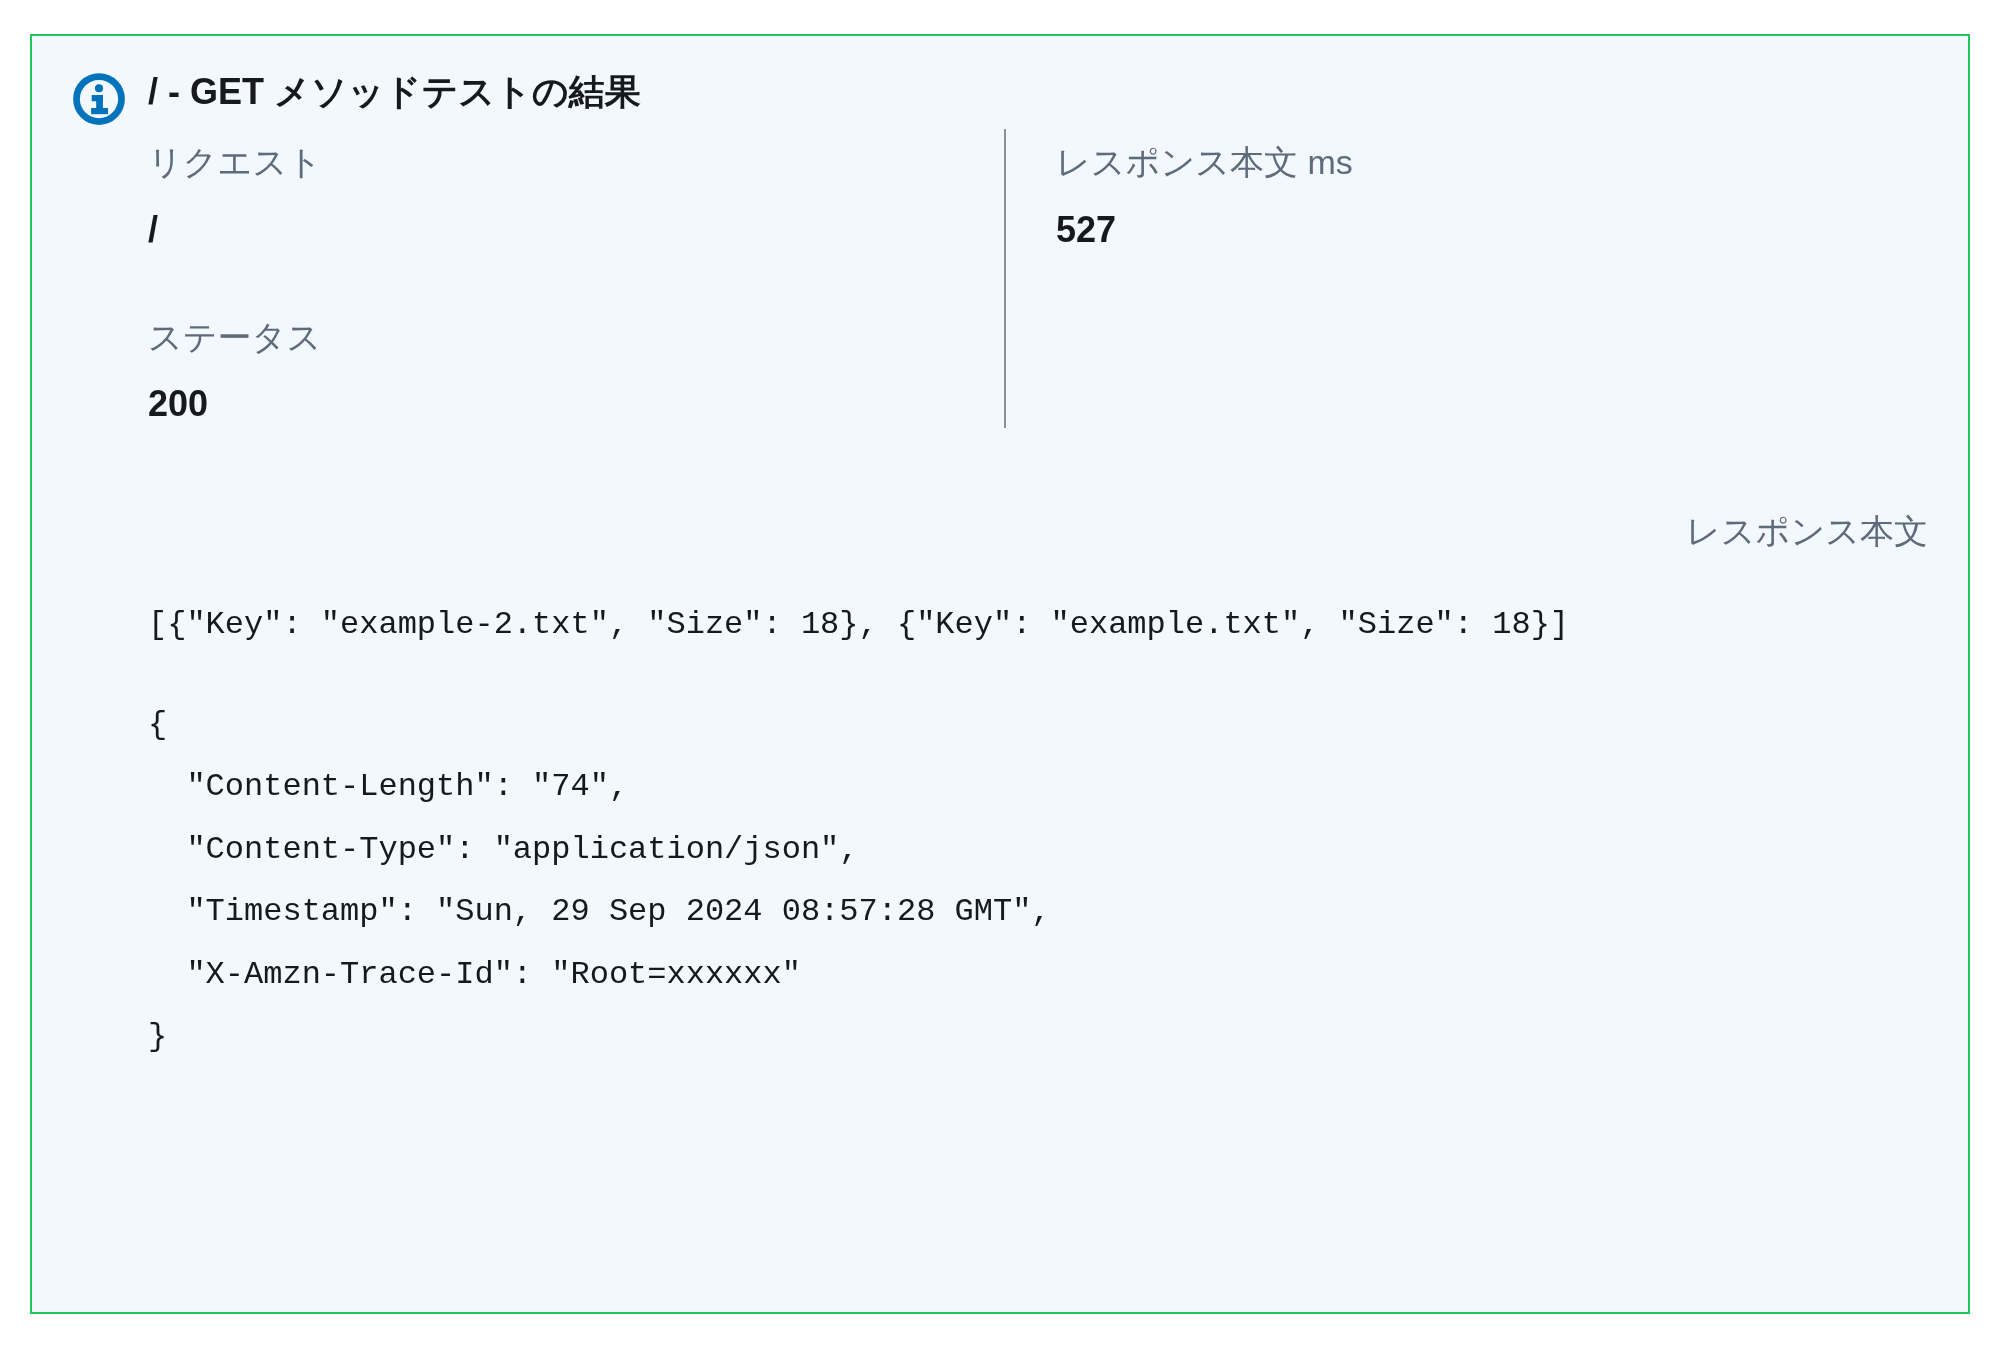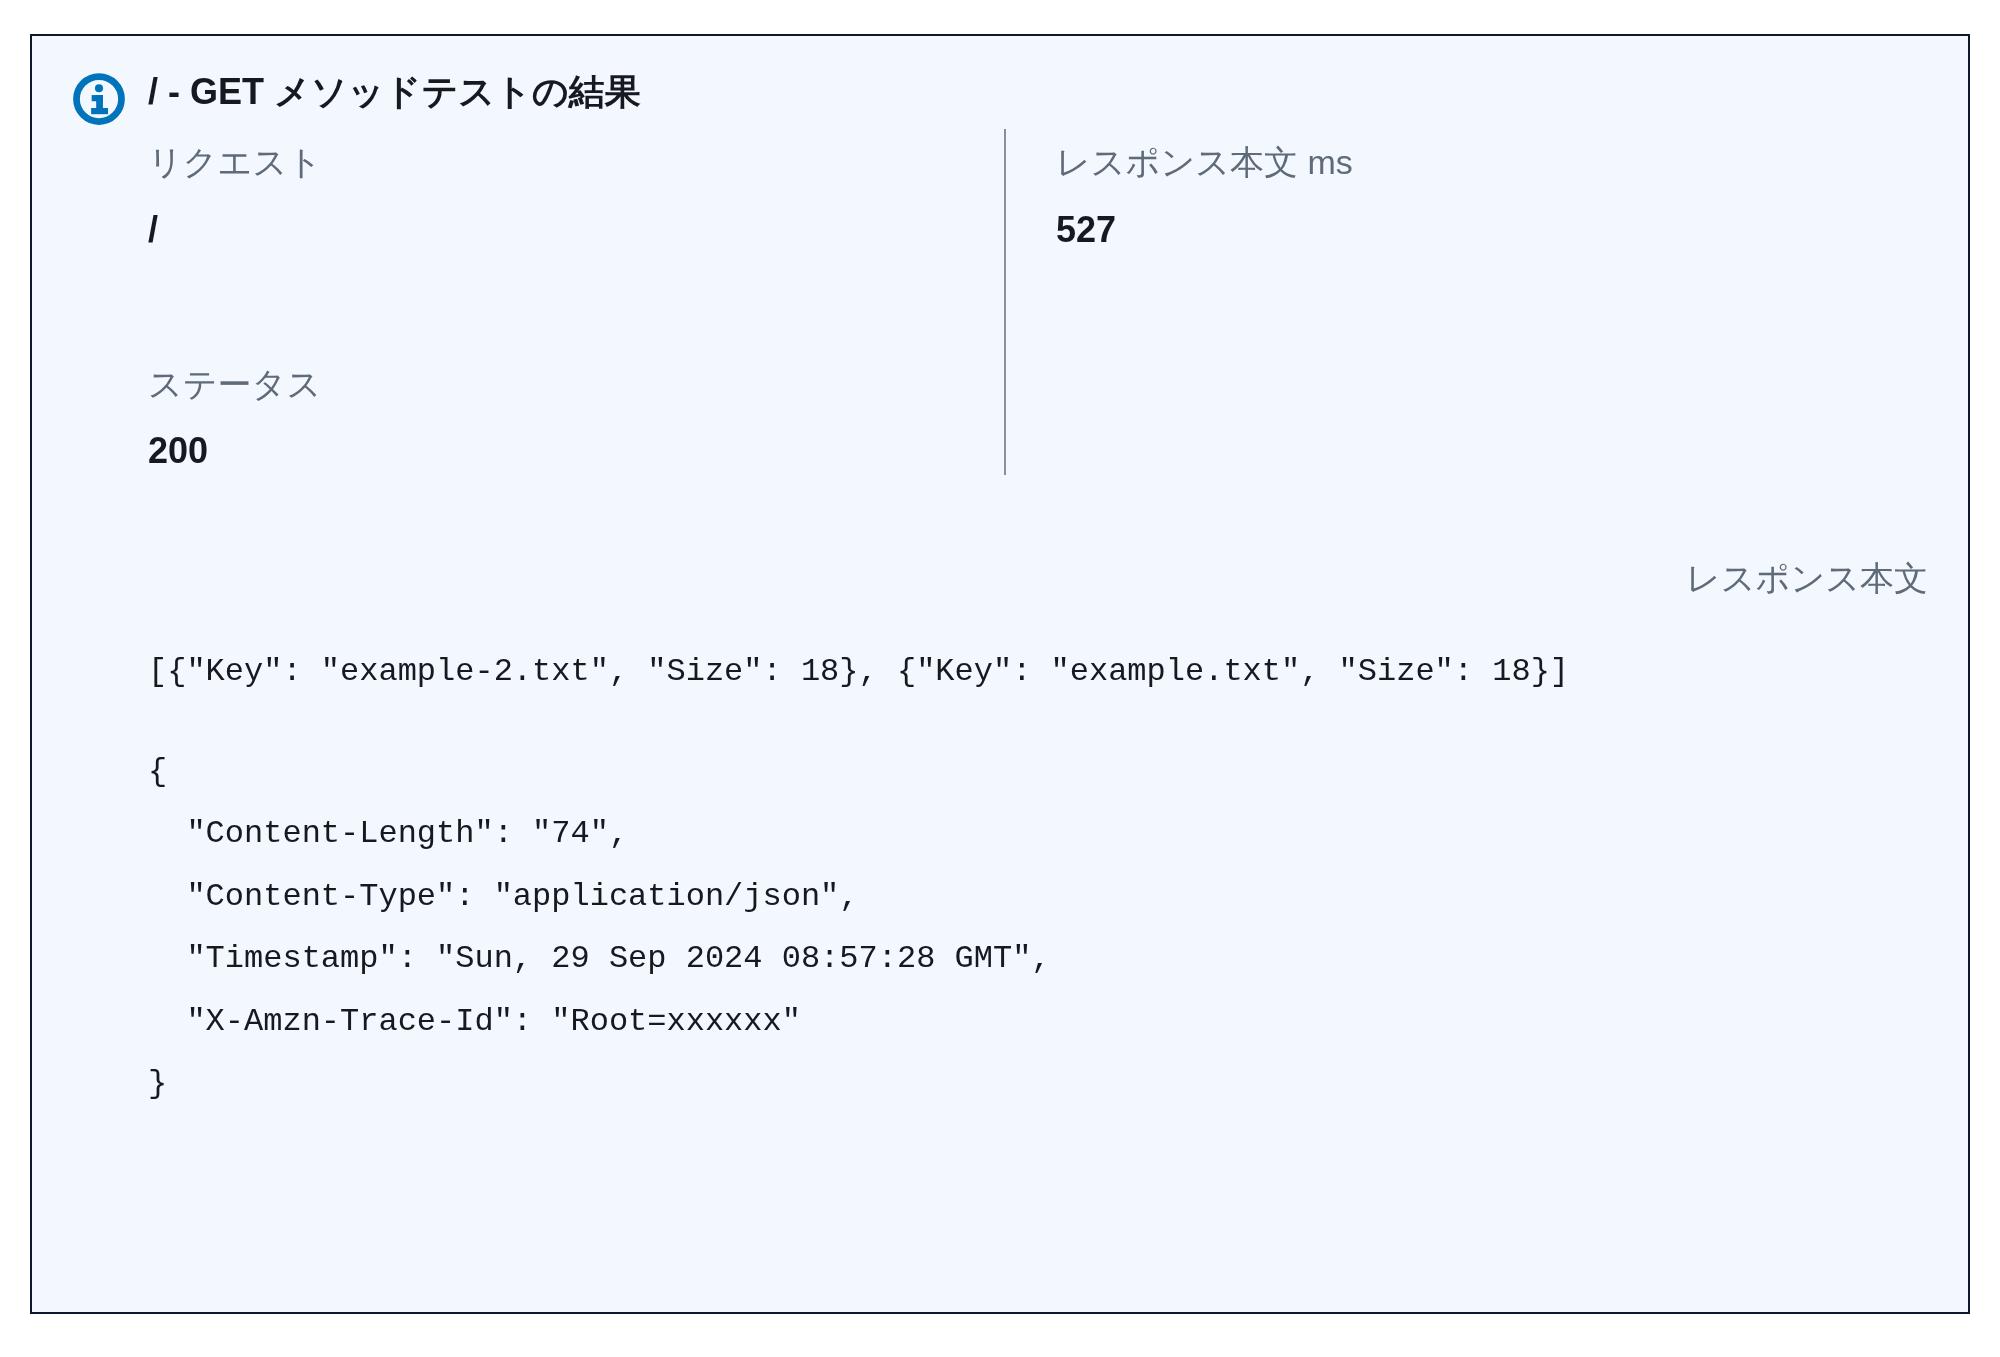--- a/index.html
+++ b/index.html
@@ -11,21 +11,21 @@
     font-family: -apple-system, BlinkMacSystemFont, "Segoe UI", "Helvetica Neue",
                  "Hiragino Kaku Gothic ProN", "Yu Gothic", Meiryo, Arial, sans-serif;
     color: #16191f;
   }
 
   .panel {
     box-sizing: border-box;
     width: 1940px;
     margin: 34px 30px 0 30px;
     background: #f2f8fd;           
-    border: 2px solid #0f172a;     
+    border: 2px solid #22c55e;     
     padding: 34px 40px 60px 40px;
     min-height: 1280px;
   }
 
   .header-row {
     display: flex;
     align-items: flex-start;
   }
 
   .info-icon {
@@ -74,21 +74,21 @@
     margin-top: 10px;
   }
   .field-value {
     font-size: 36px;
     font-weight: 700;
     color: #16191f;
     line-height: 1.3;
     margin-top: 20px;
   }
 
-  .status-block { margin-top: 107px; }
+  .status-block { margin-top: 60px; }
 
   .section-label {
     font-size: 34px;
     color: #5f6b7a;
     line-height: 1.4;
     margin-top: 80px;
     text-align: right;
   }
 
   .code-line, .code-block {

